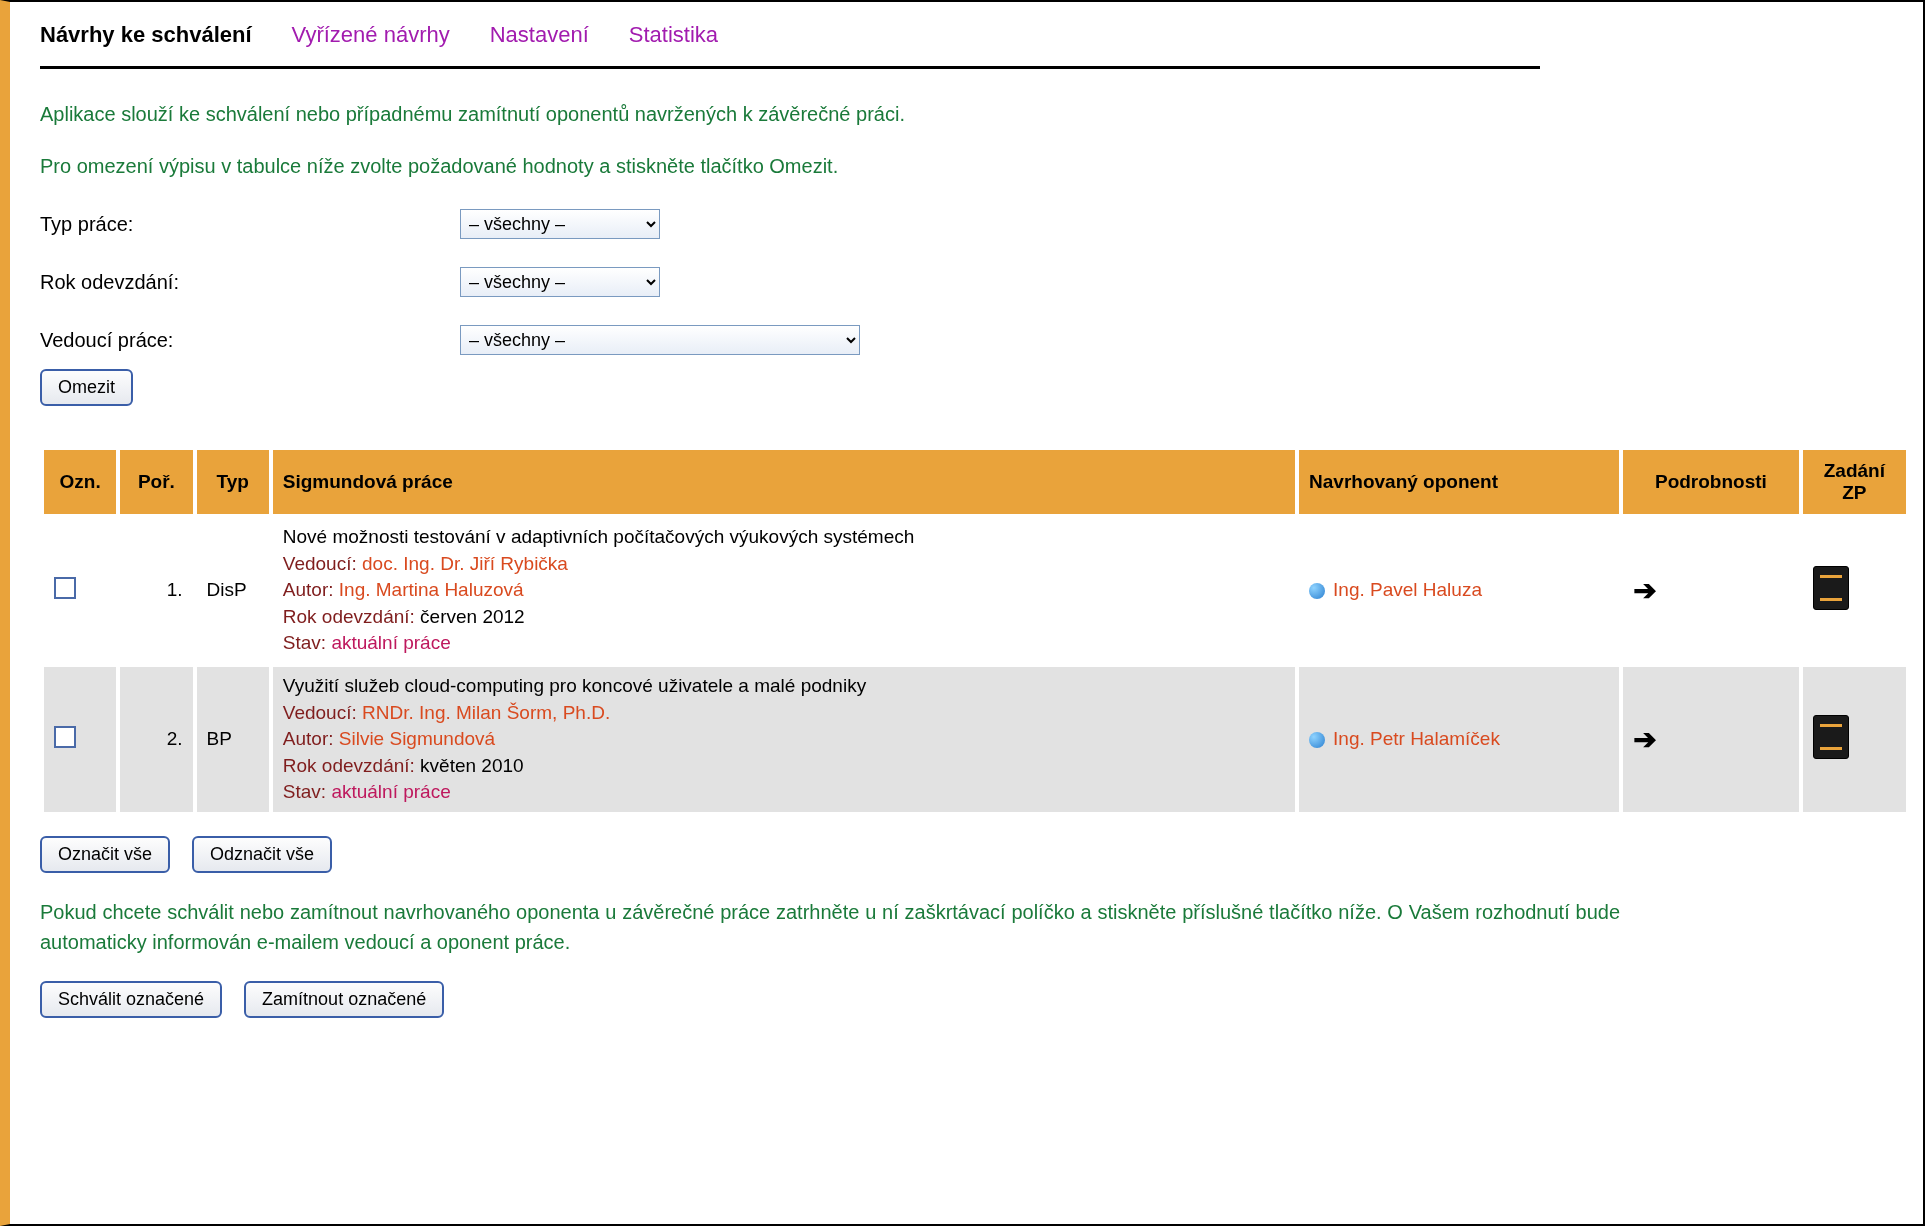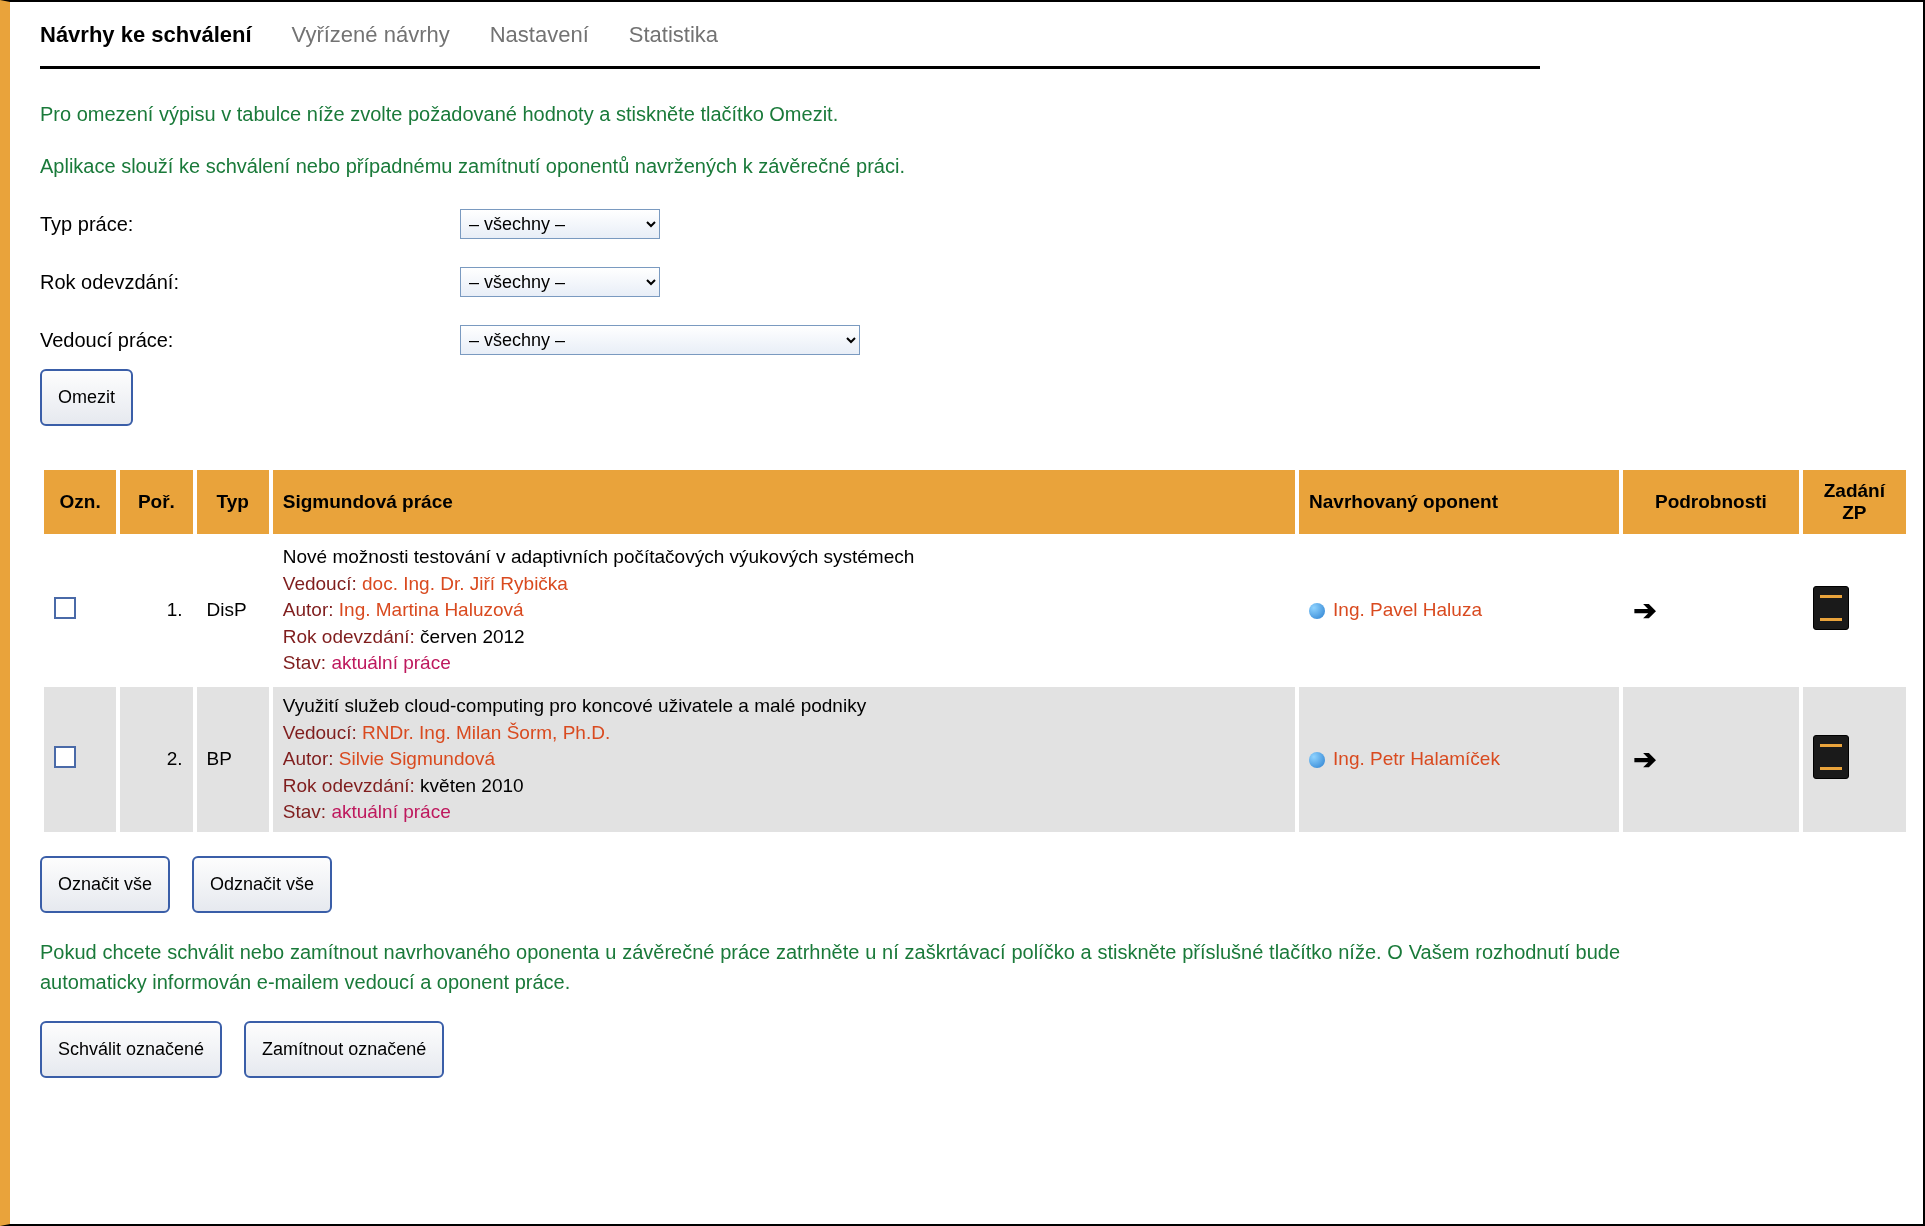--- a/index.html
+++ b/index.html
@@ -31,21 +31,21 @@
     }
     .tab {
       font-size: 22px;
       cursor: pointer;
     }
     .tab.active {
       color: #000;
       font-weight: bold;
     }
     .tab.inactive {
-      color: #737373;
+      color: #a21caf;
     }
     .intro {
       color: #1a7a3a;
       font-size: 20px;
       margin-bottom: 22px;
       line-height: 1.5;
     }
     .filter-row {
       display: flex;
       align-items: center;
@@ -77,21 +77,21 @@
       background: #fff;
     }
     .checkbox-filter .checkmark {
       color: #1a8a2a;
       font-size: 18px;
       font-weight: bold;
     }
     .btn {
       font-family: Verdana, Arial, sans-serif;
       font-size: 18px;
-      padding: 16px 16px;
+      padding: 6px 16px;
       border: 2px solid #3a5ea8;
       border-radius: 6px;
       background: linear-gradient(#fdfdfd, #e6e9ef);
       cursor: pointer;
       color: #000;
     }
     .btn-row { margin-top: 14px; margin-bottom: 40px; }
     .btn-row2 { margin-top: 20px; margin-bottom: 24px; display: flex; gap: 22px; }
     .btn-row3 { margin-top: 24px; display: flex; gap: 22px; }
     .help-text {
@@ -190,22 +190,22 @@
 <div class="outer">
   <div class="content">
 
     <div class="tabs">
       <span class="tab active">Návrhy ke schválení</span>
       <span class="tab inactive">Vyřízené návrhy</span>
       <span class="tab inactive">Nastavení</span>
       <span class="tab inactive">Statistika</span>
     </div>
 
+    <p class="intro">Aplikace slouží ke schválení nebo případnému zamítnutí oponentů navržených k závěrečné práci.</p>
     <p class="intro">Pro omezení výpisu v tabulce níže zvolte požadované hodnoty a stiskněte tlačítko Omezit.</p>
-    <p class="intro">Aplikace slouží ke schválení nebo případnému zamítnutí oponentů navržených k závěrečné práci.</p>
 
     <div class="filter-row">
       <span class="filter-label">Typ práce:</span>
       <select class="filter-select select-narrow">
         <option>– všechny –</option>
       </select>
     </div>
     <div class="filter-row">
       <span class="filter-label">Rok odevzdání:</span>
       <select class="filter-select select-narrow">

